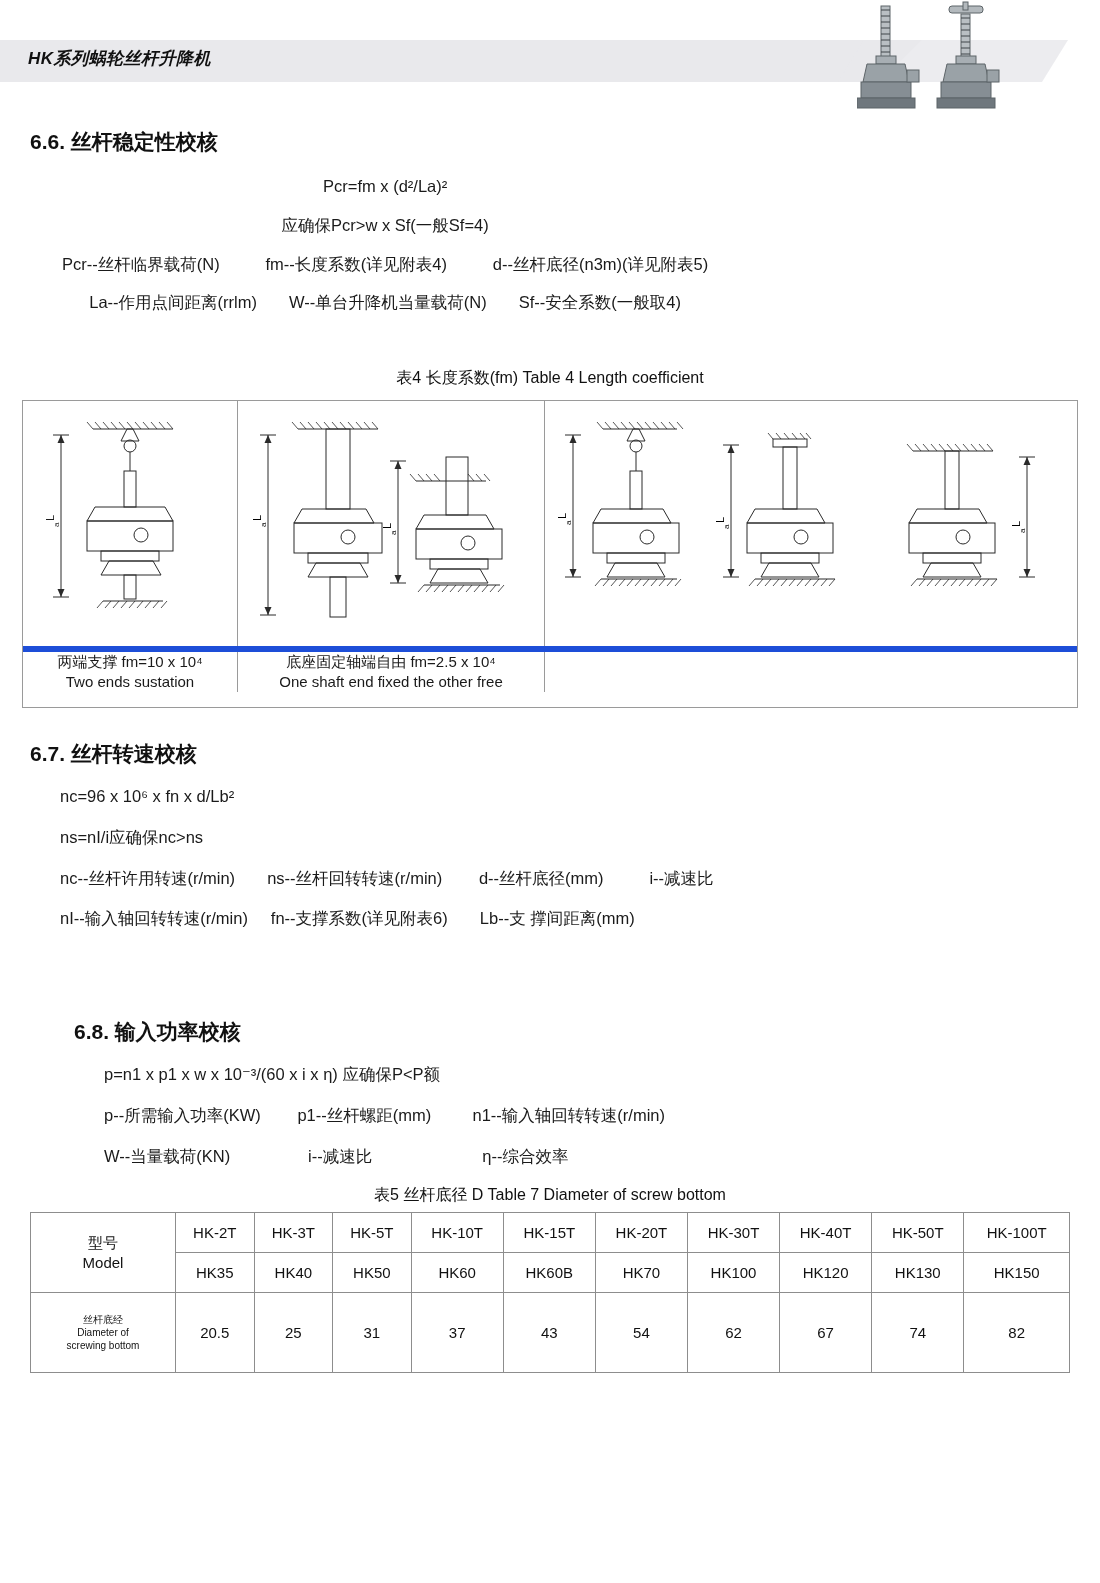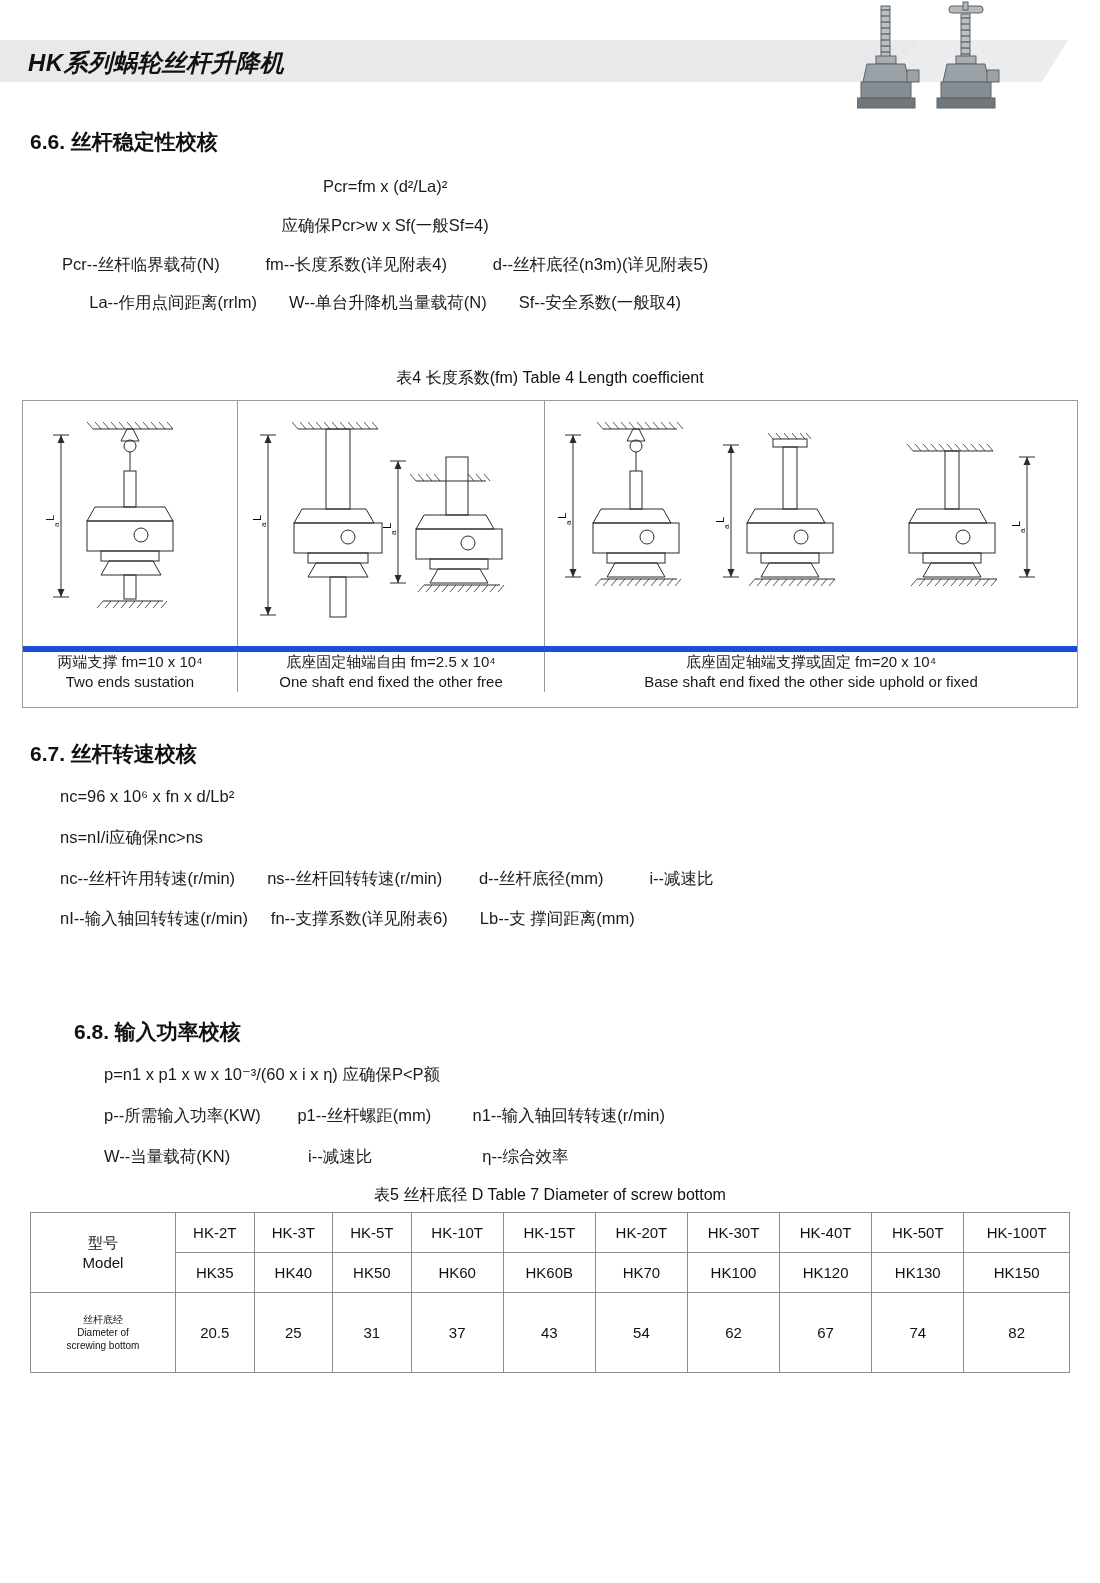--- a/index.html
+++ b/index.html
@@ -38,21 +38,21 @@
     position:absolute;
     left:838px; top:40px;
     width:230px;height:42px;
     background:#e9e9ec;
     clip-path: polygon(26px 0, 230px 0, 204px 42px, 0 42px);
     opacity:.85;
   }
   .header-title {
     position: absolute;
     left: 28px; top: 47px;
-    font-size: 24px;
+    font-size: 17px;
     font-weight: bold;
     font-style: italic;
     letter-spacing: .5px;
     color: #111;
   }
   .header-art {
     position: absolute;
     right: 58px; top: 0px;
     width: 185px; height: 118px;
   }
@@ -374,24 +374,20 @@
   </div>
 
   <div class="cap-row">
     <div class="cap" style="width:215px">
       <span>两端支撑 fm=10 x 10⁴</span>
       <span>Two ends sustation</span>
     </div>
     <div class="cap" style="width:307px">
       <span>底座固定轴端自由 fm=2.5 x 10⁴</span>
       <span>One shaft end fixed the other free</span>
-    </div>
-    <div class="cap last" style="width:532px">
-      <span>底座固定轴端支撑或固定 fm=20 x 10⁴</span>
-      <span>Base shaft end fixed the other side uphold or fixed</span>
     </div>
   </div>
 </div>
 
 <div id="sec67">
   <div class="sec-title">6.7. 丝杆转速校核</div>
   <div class="lines">
     <div class="para">nc=96 x 10⁶ x fn x d/Lb²</div>
     <div class="para">ns=nI/i应确保nc&gt;ns</div>
     <div class="para">nc--丝杆许用转速(r/min)       ns--丝杆回转转速(r/min)        d--丝杆底径(mm)          i--减速比</div>

